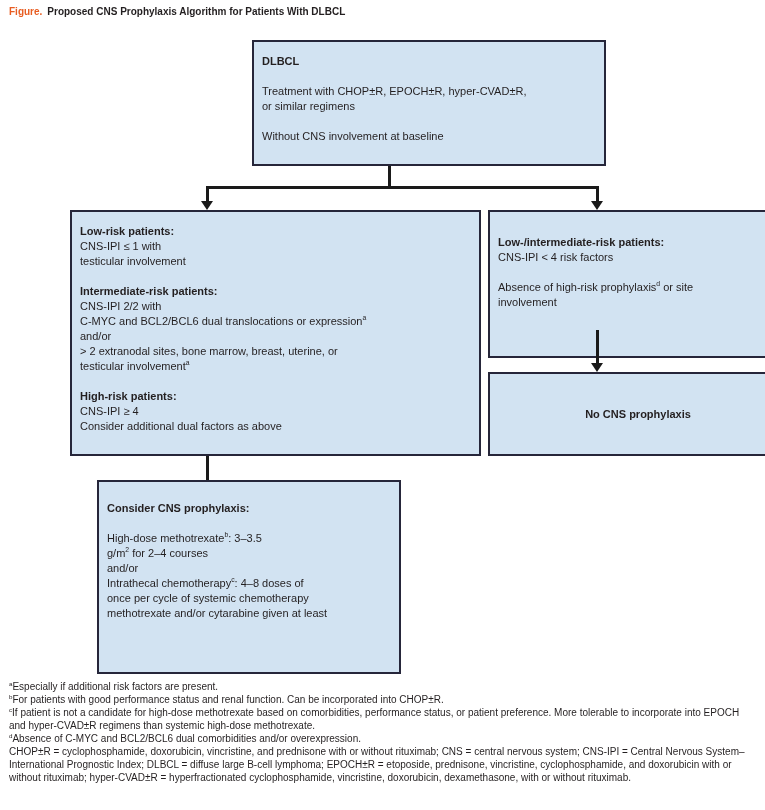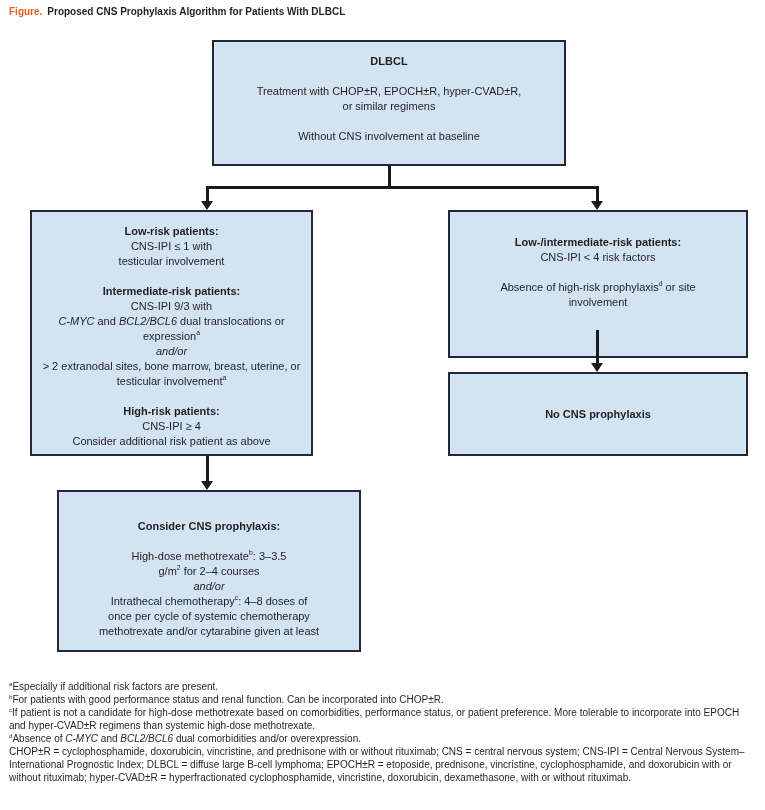--- a/index.html
+++ b/index.html
@@ -14,28 +14,28 @@
     position:absolute; left:9px; top:6px; font-size:10px; font-weight:bold; color:var(--text,#231f20);
   }
   .fig-label { color:var(--figure-label,#e85d22); margin-right:5px; }
 
   .node {
     position:absolute;
     background:var(--box-fill,#d2e3f2);
     border:2px solid var(--box-border,#26263a);
     font-size:11px; line-height:15px;
     color:var(--text,#231f20);
-    text-align:center;
     padding:12px 8px;
+    margin-left:40px;
   }
   .node-center { display:flex; align-items:center; justify-content:center; padding:4px 8px; }
 
   .line { min-height:15px; }
   .seg-b { font-weight:bold; }
-  .seg-i { font-style:italic; }
+  .seg-i { }
   .seg-sup { font-size:0.62em; vertical-align:super; line-height:0; }
 
   .edge { position:absolute; background:var(--arrow,#1a1a1a); }
   .arrowhead {
     position:absolute; width:0; height:0;
     border-left:6px solid transparent;
     border-right:6px solid transparent;
     border-top:9px solid var(--arrow,#1a1a1a);
   }
 
@@ -63,56 +63,56 @@
       <div class="line"><span>Without CNS involvement at baseline</span></div>
     </div>
 
   <div class="edge" style="left:388px; top:166px; width:3px; height:21px;"></div>
   <div class="edge" style="left:206px; top:186px; width:393px; height:3px;"></div>
   <div class="edge" style="left:206px; top:186px; width:3px; height:17px;"></div>
   <div class="edge" style="left:596px; top:186px; width:3px; height:17px;"></div>
   <div class="arrowhead" style="left:201px; top:201px;"></div>
   <div class="arrowhead" style="left:591px; top:201px;"></div>
 
-  <div class="node" style="left:30px; top:210px; width:283px; height:246px;">
+  <div class="node" style="left:30px; top:210px; width:411px; height:246px;">
       <div class="line"><span class="seg-b">Low-risk patients:</span></div>
       <div class="line"><span>CNS-IPI ≤ 1 with</span></div>
       <div class="line"><span>testicular involvement</span></div>
       <div class="line">&nbsp;</div>
       <div class="line"><span class="seg-b">Intermediate-risk patients:</span></div>
-      <div class="line"><span>CNS-IPI 9/3 with</span></div>
+      <div class="line"><span>CNS-IPI 2/2 with</span></div>
       <div class="line"><span class="seg-i">C-MYC</span><span> and </span><span class="seg-i">BCL2/BCL6</span><span> dual translocations or expression</span><span class="seg-sup">a</span></div>
       <div class="line"><span class="seg-i">and/or</span></div>
       <div class="line"><span>&gt; 2 extranodal sites, bone marrow, breast, uterine, or</span></div>
       <div class="line"><span>testicular involvement</span><span class="seg-sup">a</span></div>
       <div class="line">&nbsp;</div>
       <div class="line"><span class="seg-b">High-risk patients:</span></div>
       <div class="line"><span>CNS-IPI ≥ 4</span></div>
-      <div class="line"><span>Consider additional risk patient as above</span></div>
+      <div class="line"><span>Consider additional dual factors as above</span></div>
     </div>
 
   <div class="node" style="left:448px; top:210px; width:300px; height:148px; padding-top:23px;">
       <div class="line"><span class="seg-b">Low-/intermediate-risk patients:</span></div>
       <div class="line"><span>CNS-IPI &lt; 4 risk factors</span></div>
       <div class="line">&nbsp;</div>
       <div class="line"><span>Absence of high-risk prophylaxis</span><span class="seg-sup">d</span><span> or site</span></div>
       <div class="line"><span>involvement</span></div>
     </div>
 
   <div class="edge" style="left:596px; top:330px; width:3px; height:34px;"></div>
   <div class="arrowhead" style="left:591px; top:363px;"></div>
 
   <div class="node node-center" style="left:448px; top:372px; width:300px; height:84px;">
       <div class="line"><span class="seg-b">No CNS prophylaxis</span></div>
     </div>
 
   <div class="edge" style="left:206px; top:456px; width:3px; height:26px;"></div>
   <div class="arrowhead" style="left:201px; top:481px;"></div>
 
-  <div class="node" style="left:57px; top:490px; width:304px; height:162px; padding-top:27px;">
+  <div class="node" style="left:57px; top:480px; width:304px; height:194px; padding-top:19px;">
       <div class="line"><span class="seg-b">Consider CNS prophylaxis:</span></div>
       <div class="line">&nbsp;</div>
       <div class="line"><span>High-dose methotrexate</span><span class="seg-sup">b</span><span>: 3–3.5</span></div>
       <div class="line"><span>g/m</span><span class="seg-sup">2</span><span> for 2–4 courses</span></div>
       <div class="line"><span class="seg-i">and/or</span></div>
       <div class="line"><span>Intrathecal chemotherapy</span><span class="seg-sup">c</span><span>: 4–8 doses of</span></div>
       <div class="line"><span>once per cycle of systemic chemotherapy</span></div>
       <div class="line"><span>methotrexate and/or cytarabine given at least</span></div>
     </div>
 

